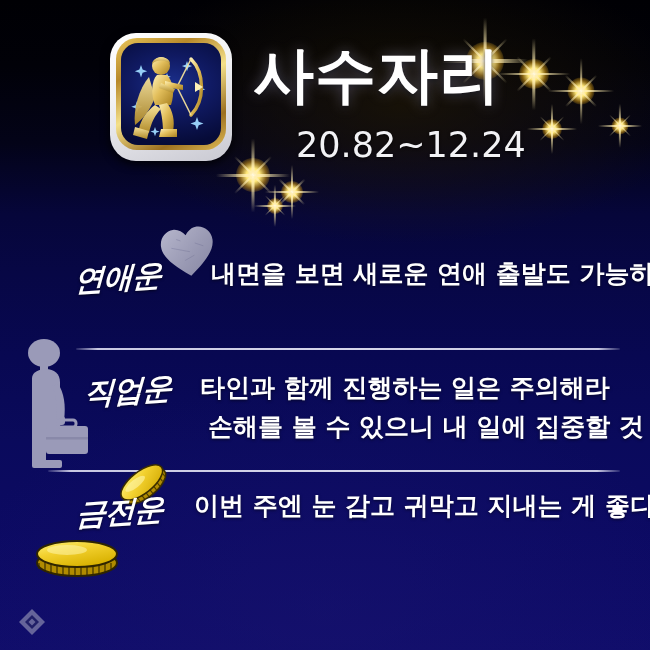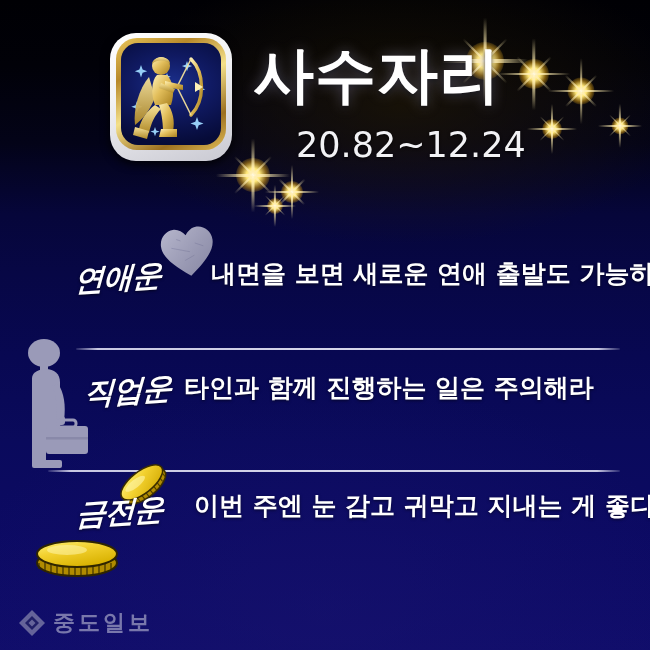--- a/index.html
+++ b/index.html
@@ -151,21 +151,21 @@
     color: #ffffff;
     font-size: 25px;
     font-weight: 700;
     line-height: 39px;
     white-space: nowrap;
     text-shadow: 0 1px 3px rgba(0,0,0,0.55);
   }
   .lines .l2 { display: block; }
   .love-lines   { left: 199px; top: 254px; }
   .love-lines .l2   { padding-left: 12px; }
-  .career-lines { left: 184px; top: 368px; }
+  .career-lines { left: 200px; top: 368px; }
   .career-lines .l2 { padding-left: 8px; }
   .money-lines  { left: 194px; top: 486px; }
   .money-lines .l2  { padding-left: 0px; }
 
   
   .divider {
     position: absolute;
     height: 2px;
     background: linear-gradient(90deg, rgba(200,200,225,0.15) 0%, #c8c8e2 4%, #d6d6ea 50%, #c8c8e2 96%, rgba(200,200,225,0.15) 100%);
     border-radius: 1px;
@@ -408,20 +408,21 @@
       <rect x="30" y="90" width="42" height="28" rx="3" fill="#9a9ab8"></rect>
       <rect x="42" y="84" width="18" height="7" rx="3" fill="none" stroke="#9a9ab8" stroke-width="3"></rect>
       <rect x="30" y="101" width="42" height="2.5" fill="#7e7e9e" opacity="0.6"></rect>
     </g>
   </svg>
 
   <div class="label lbl-career">직업운</div>
 
   <div class="lines career-lines">
     <span class="l1">타인과 함께 진행하는 일은 주의해라</span>
+    <span class="l2">손해를 볼 수 있으니 내 일에 집중할 것</span>
   </div>
 
   <div class="section sec-money"></div>
 
   <svg class="coin-top" viewBox="0 0 56 60">
     <defs>
       <linearGradient id="coinA" x1="0" y1="0" x2="1" y2="1">
         <stop offset="0%" stop-color="#fff27a"></stop>
         <stop offset="45%" stop-color="#f2d02e"></stop>
         <stop offset="100%" stop-color="#d0a800"></stop>
@@ -484,16 +485,15 @@
   <div class="lines money-lines">
     <span class="l2">이번 주엔 눈 감고 귀막고 지내는 게 좋다</span>
   </div>
 
   <div class="logo">
     <svg class="logo-mark" viewBox="0 0 28 28">
       <path d="M14 1 L27 14 L14 27 L1 14 Z" fill="#9a9ab8"></path>
       <path d="M14 7 L21 14 L14 21 L7 14 Z" fill="#2a2a66"></path>
       <path d="M14 10.5 L17.5 14 L14 17.5 L10.5 14 Z" fill="#9a9ab8"></path>
     </svg>
-    <span class="logo-text">중도일보</span>
   </div>
 
 </div>
 
 </body></html>

